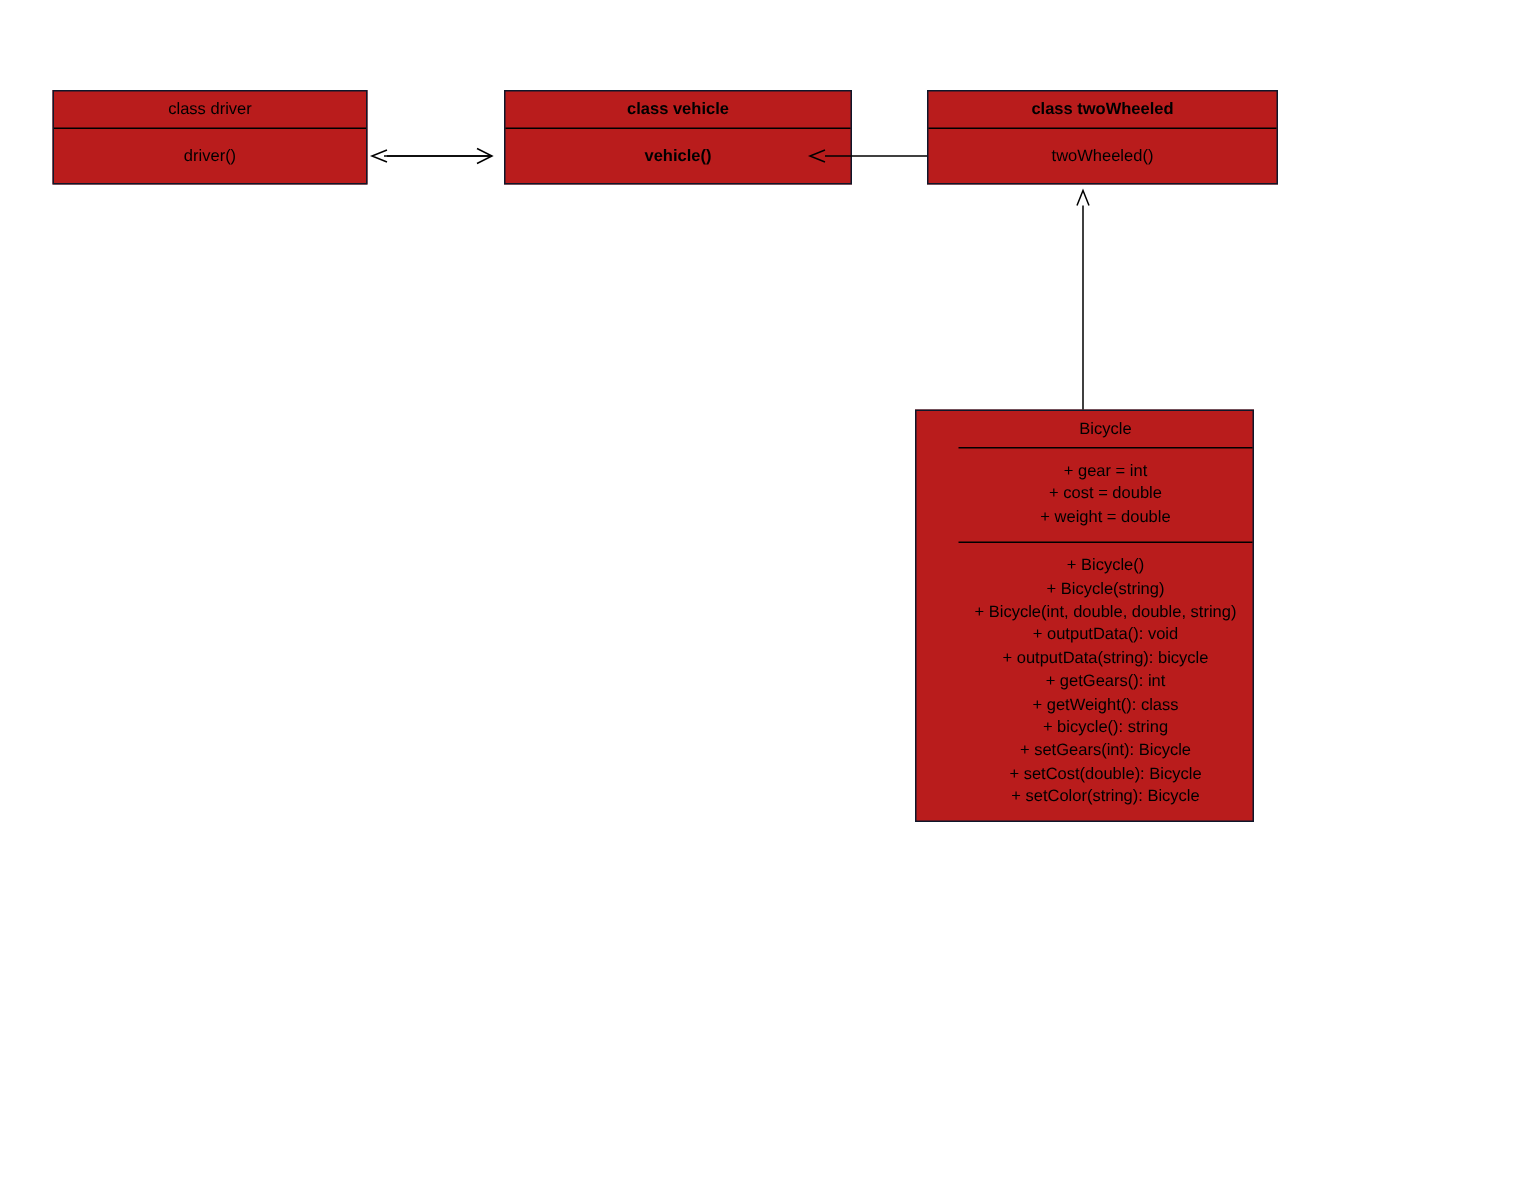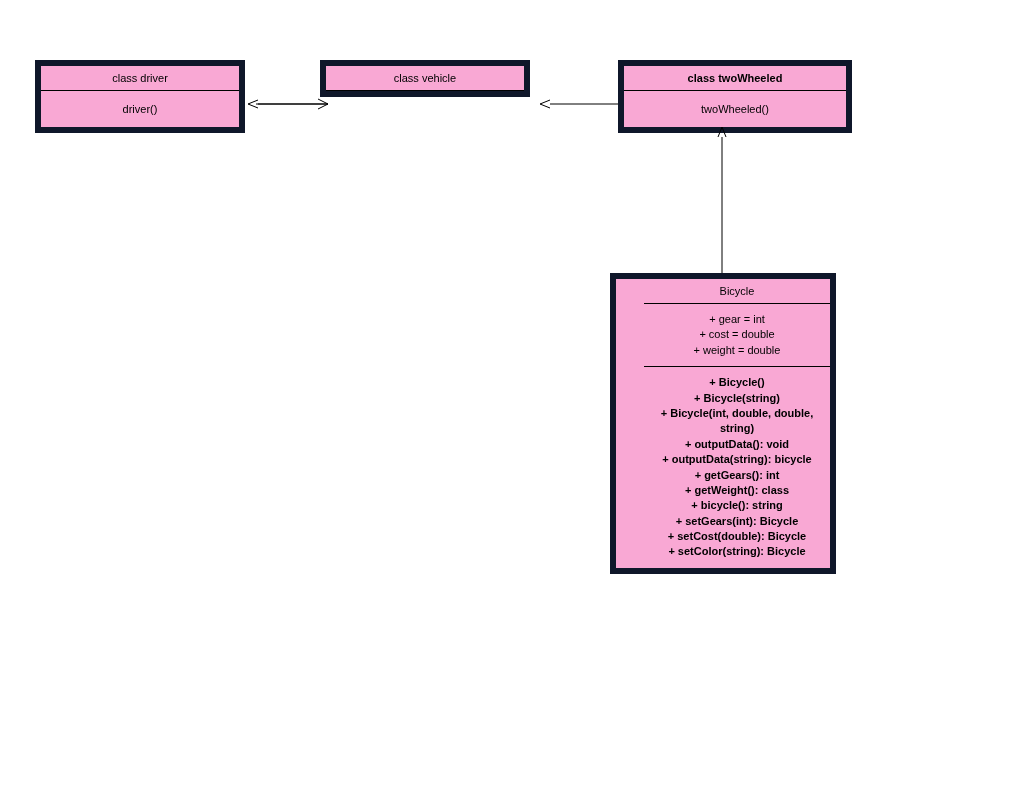--- a/index.html
+++ b/index.html
@@ -5,22 +5,22 @@
     * { margin: 0; padding: 0; box-sizing: border-box; }
     body {
       font-family: Arial, Helvetica, sans-serif;
       background: #fff;
       width: 1024px;
       height: 791px;
       position: relative;
     }
     .class-box {
       position: absolute;
-      border: 6px solid #0f172a;
-      background: #f9a8d4;
+      border: 1px solid #0f172a;
+      background: #b91c1c;
     }
     .class-header {
       border-bottom: 1px solid #000;
       text-align: center;
       padding: 6px 4px;
       font-size: 11px;
     }
     .class-header.bold { font-weight: bold; }
     .class-section {
       text-align: center;
@@ -28,43 +28,43 @@
       font-size: 11px;
     }
     .class-section.attrs {
       border-bottom: 1px solid #000;
       padding: 8px 4px;
       line-height: 1.4;
     }
     .class-section.methods {
       padding: 8px 4px;
       line-height: 1.4;
-      font-weight: bold;
     }
     .line { display: block; }
 
     
     .svg-overlay {
       position: absolute;
       top: 0; left: 0;
       width: 1024px;
       height: 791px;
       pointer-events: none;
     }
   </style>
 </head>
 <body>
 
 <div class="class-box" style="left:35px; top:60px; width:210px;">
   <div class="class-header">class driver</div>
   <div class="class-section">driver()</div>
 </div>
 
-<div class="class-box" style="left:320px; top:60px; width:210px;">
+<div class="class-box" style="left:336px; top:60px; width:232px;font-weight:bold;">
   <div class="class-header">class vehicle</div>
+  <div class="class-section">vehicle()</div>
 </div>
 
 <div class="class-box" style="left:618px; top:60px; width:234px;">
   <div class="class-header bold">class twoWheeled</div>
   <div class="class-section">twoWheeled()</div>
 </div>
 
 <div class="class-box" style="left:610px; top:273px; width:226px;padding-left:28px;">
   <div class="class-header">Bicycle</div>
   <div class="class-section attrs">

